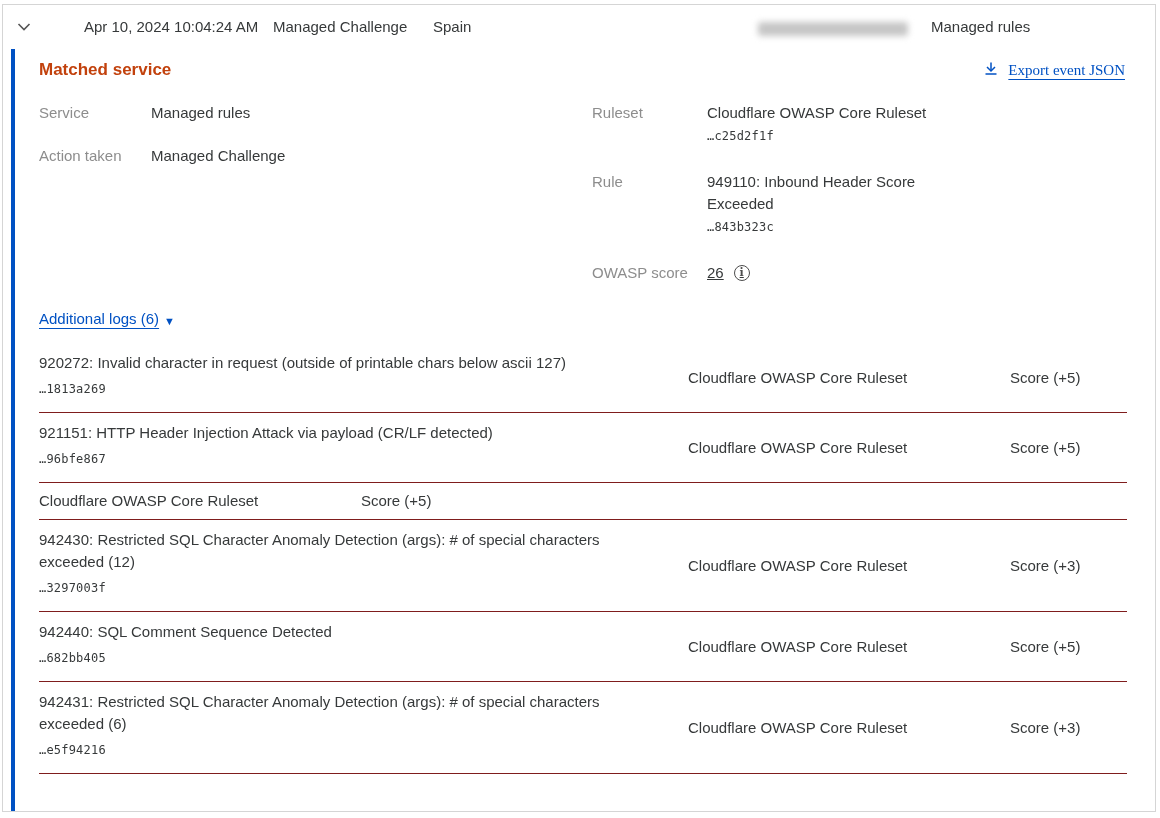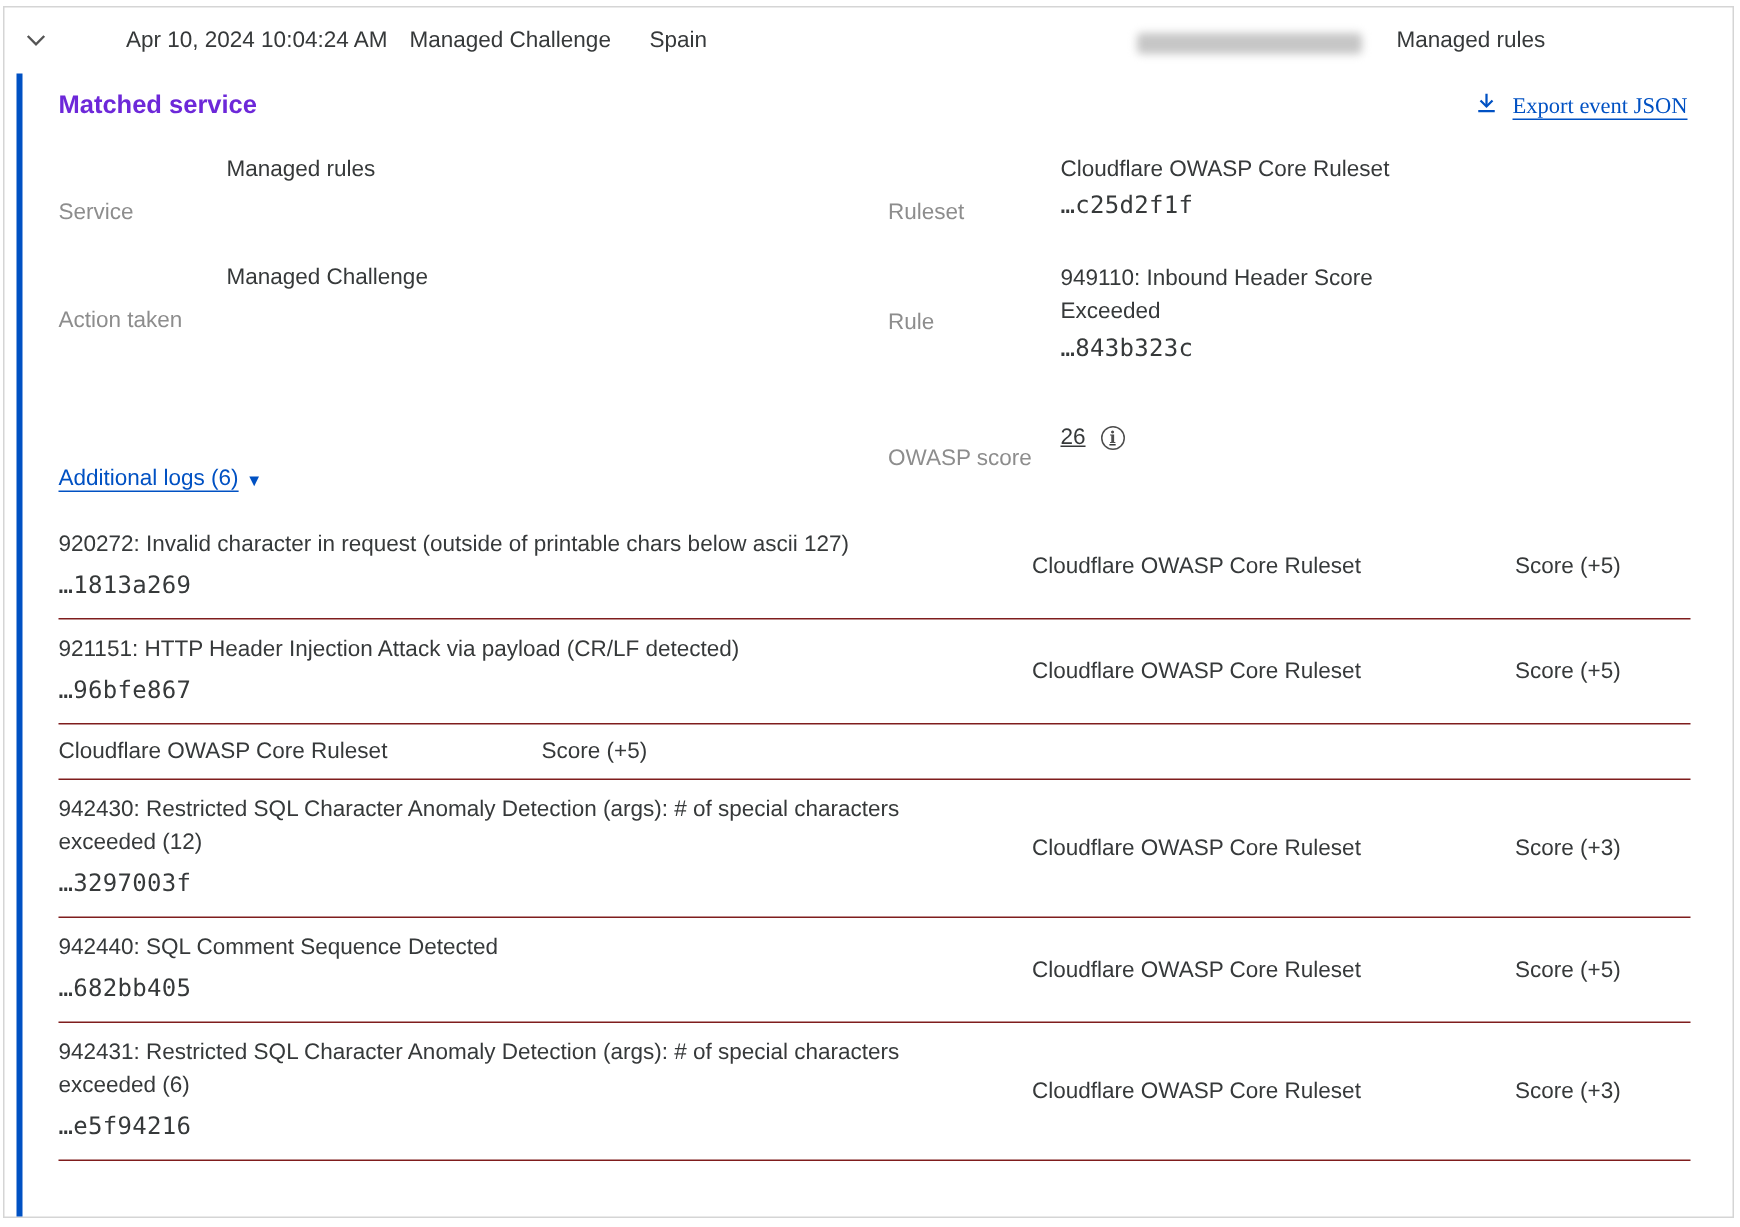--- a/index.html
+++ b/index.html
@@ -27,41 +27,41 @@
   }
   .h-service { left:928px; }
 
   
   .accent-bar {
     position:absolute; left:8px; top:44px; bottom:0; width:4px;
     background:var(--accent);
   }
   .detail-title {
     position:absolute; left:36px; top:55px;
-    font-size:17px; font-weight:700; color:#6d28d9;
+    font-size:17px; font-weight:700; color:#c2410c;
   }
   .export-link {
     position:absolute; right:30px; top:56px;
     display:flex; align-items:center; gap:9px;
     color:var(--link); text-decoration:none; cursor:pointer;
   }
   .export-link .lbl { text-decoration:underline; text-underline-offset:4px;font-family:Liberation Serif, serif; }
 
   .field { display:flex; line-height:22px; }
-  .field .f-label { color:var(--label); flex:0 0 auto;margin-top:29px; }
+  .field .f-label { color:var(--label); flex:0 0 auto; }
   .field .f-value { color:var(--text); }
   .col-left  { position:absolute; left:36px;  top:97px; width:520px; }
   .col-left  .field { margin-bottom:21px; }
   .col-left  .f-label { width:112px; }
   .col-right { position:absolute; left:589px; top:97px; width:440px; }
   .col-right .field { margin-bottom:22px; }
   .col-right .f-label { width:115px; }
   .col-right .f-value { width:240px; }
   .mono {
-    font-family:"DejaVu Sans Mono", monospace; font-size:16px;
+    font-family:"DejaVu Sans Mono", monospace; font-size:12px;
     line-height:25px; letter-spacing:.2px; display:block;
   }
   .owasp-value { display:flex; align-items:center; gap:10px;text-decoration:underline; }
   .info-icon {
     width:16px; height:16px; border:1px solid #4d4d4d; border-radius:50%;
     display:inline-flex; align-items:center; justify-content:center;
     font-size:11px; color:#4d4d4d; cursor:pointer; font-weight:700;
     font-family:"DejaVu Serif", serif;
   }
 

